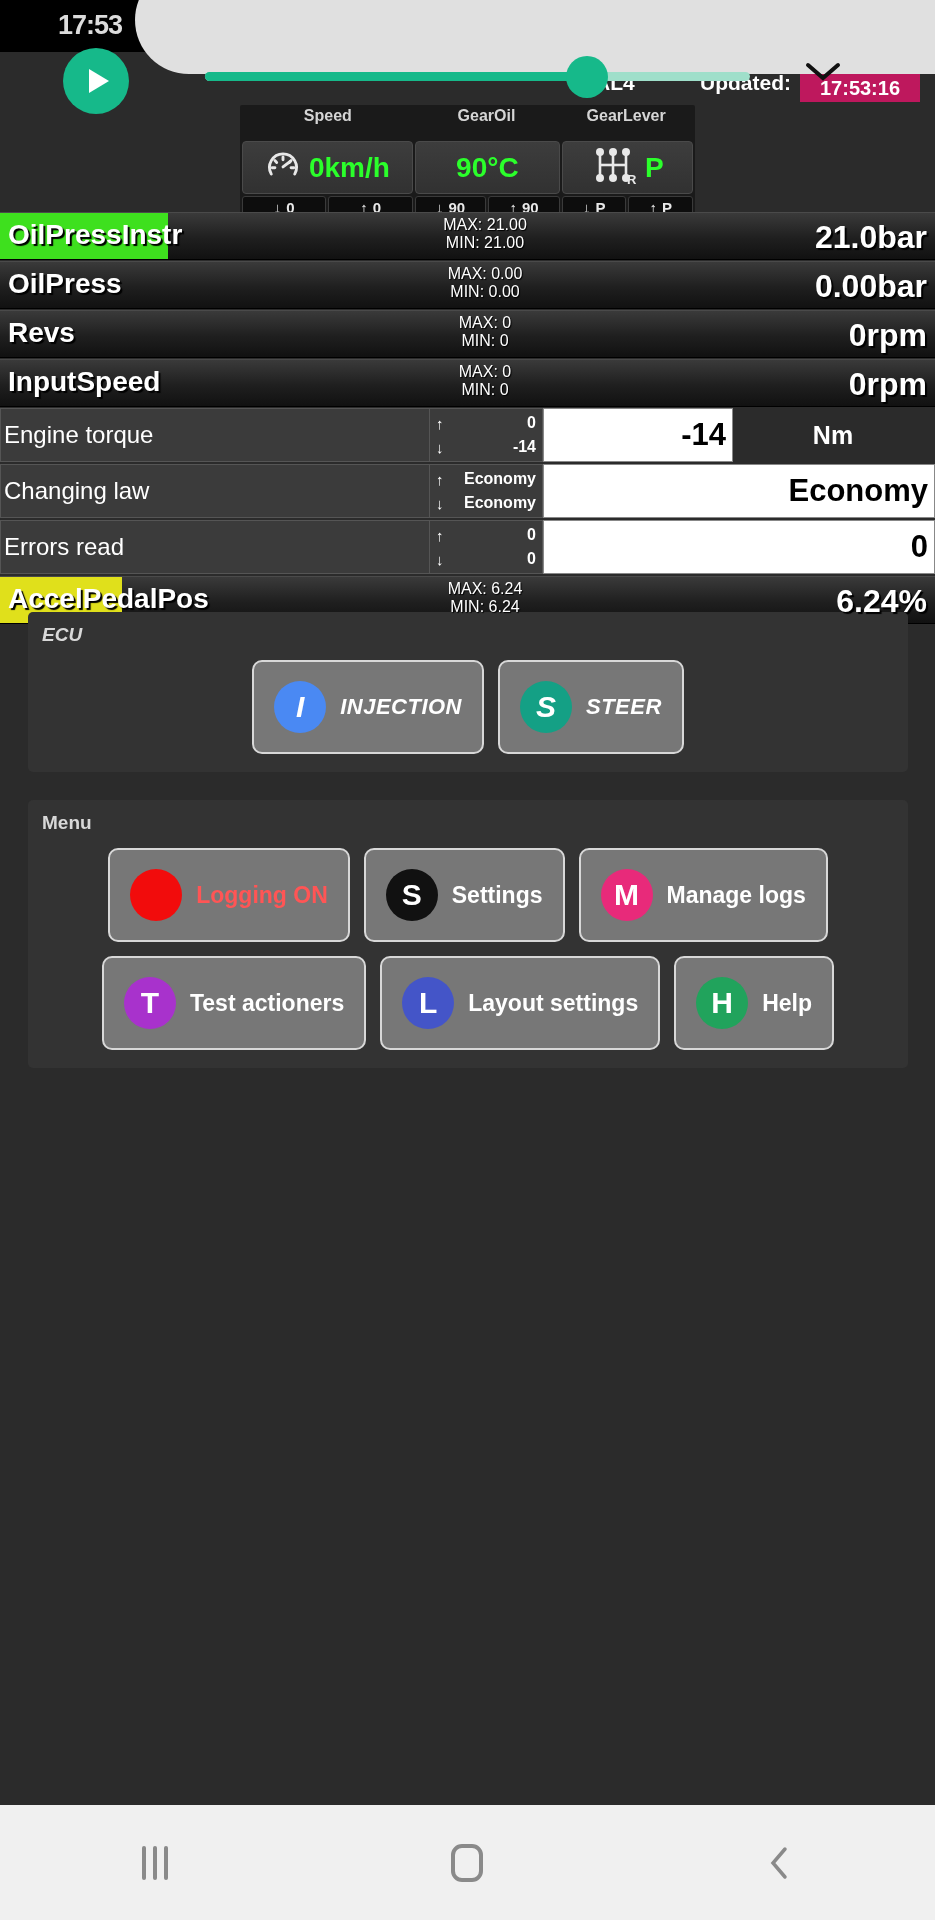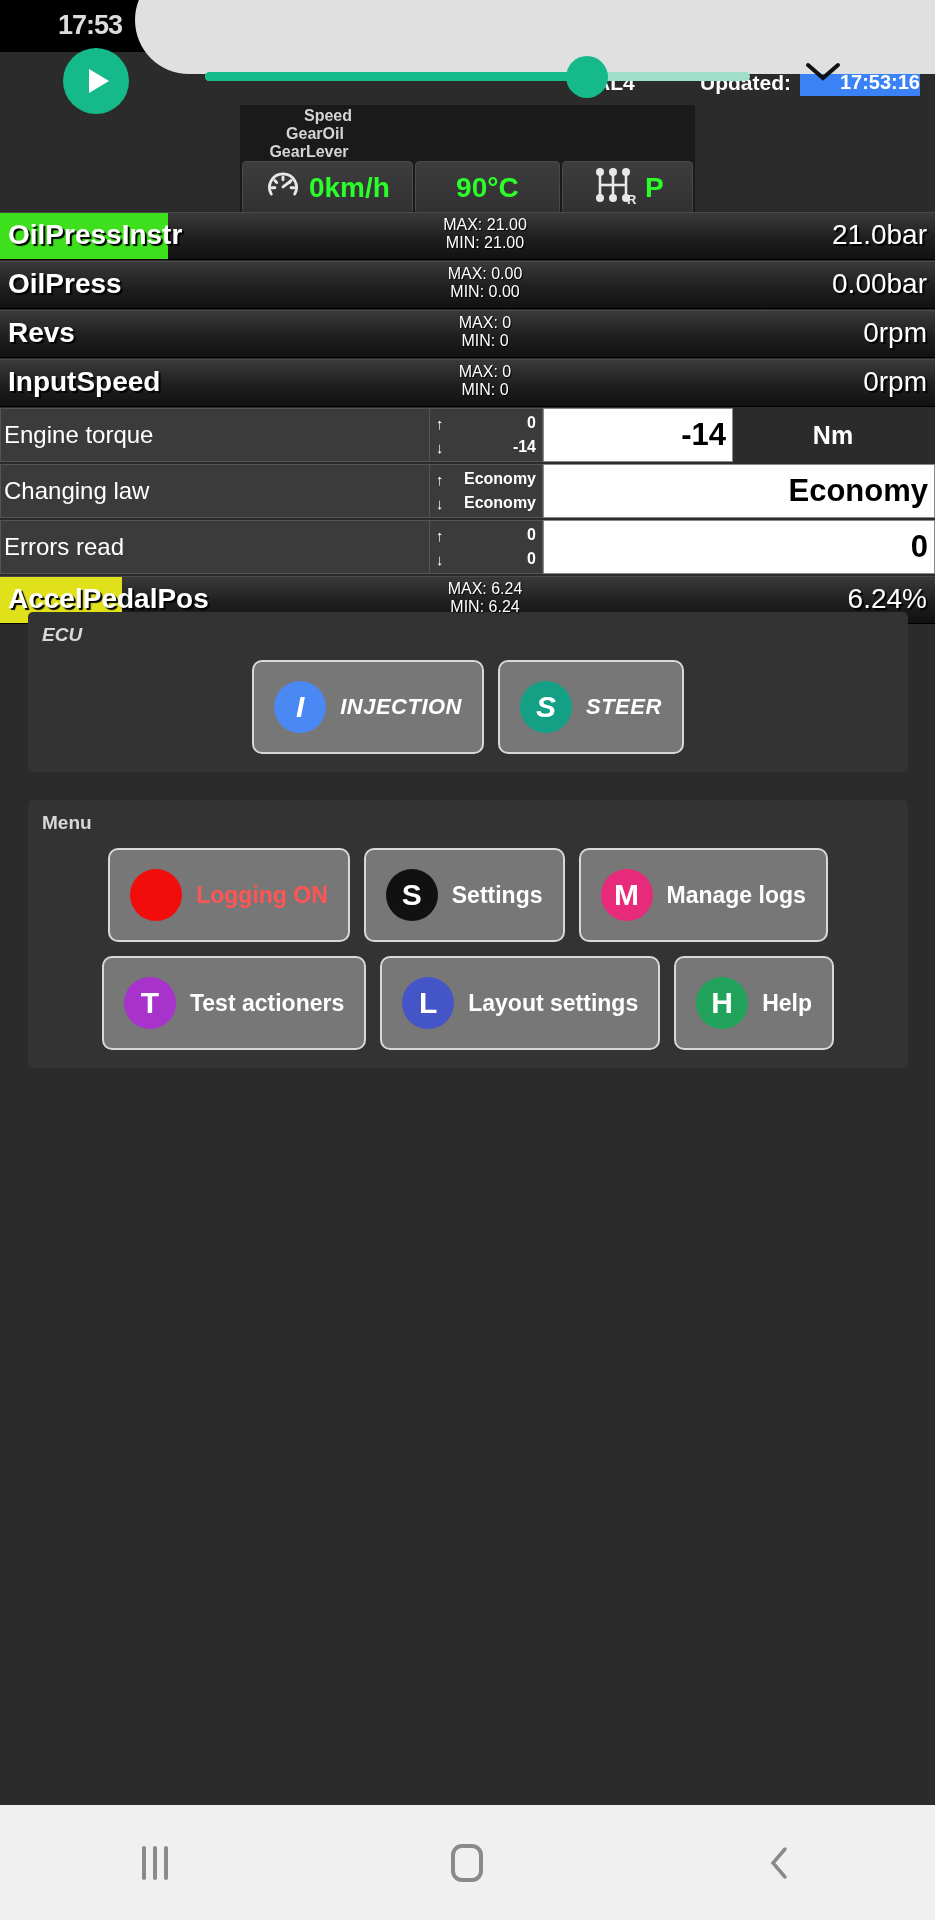--- a/index.html
+++ b/index.html
@@ -62,37 +62,37 @@
   }
 
   
   .header {
     position: absolute; top: 68px; left: 0; width: 935px; height: 32px;
     color: #fff; font-size: 21px; font-weight: bold;
   }
   .hdr-al4 { position: absolute; left: 595px; top: 3px; }
   .hdr-upd { position: absolute; left: 700px; top: 3px; }
   .hdr-time {
-    position: absolute; left: 800px; top: 0px; width: 120px; height: 28px;
-    background: #3b82f6; color: #fff; text-align: right; line-height: 28px; font-size: 20px;
+    position: absolute; left: 800px; top: 6px; width: 120px; height: 28px;
+    background: #be185d; color: #fff; text-align: center; line-height: 28px; font-size: 20px;
   }
 
   
   .gauges {
     position: absolute; top: 105px; left: 240px; width: 455px; background: #1a1a1a;
     padding: 2px; border-radius: 2px;
   }
-  .g-titles { display: flex; flex-direction: column; }
+  .g-titles { display: flex; }
   .g-titles span {
     color: #d5d5d5; font-size: 16px; font-weight: bold; text-align: center;
   }
   .g-titles span:nth-child(1) { width: 172px; }
   .g-titles span:nth-child(2) { width: 146px; }
   .g-titles span:nth-child(3) { width: 134px; }
-  .g-vals { display: flex; gap: 2px; }
+  .g-vals { display: flex; gap: 2px; margin-top: 16px; }
   .g-cell {
     height: 53px; background: linear-gradient(#3d3d3d, #313131);
     border: 1px solid #4a4a4a; border-radius: 4px;
     display: flex; align-items: center; justify-content: center; gap: 8px;
   }
   .g-cell.speed { width: 172px; }
   .g-cell.oil   { width: 146px; }
   .g-cell.lever { width: 132px; }
   .g-green { color: #2bff2b; font-size: 28px; font-weight: bold; }
   .g-mm { display: flex; gap: 2px; margin-top: 2px; }
@@ -117,22 +117,22 @@
   .barrow .name {
     position: absolute; left: 8px; top: 6px; color: #fff; font-size: 28px;
     font-weight: bold; text-shadow: 2px 2px 1px #000; z-index: 3;
   }
   .barrow .mm {
     position: absolute; left: 400px; top: 3px; width: 170px; text-align: center;
     color: #fff; font-size: 16px; font-weight: normal; line-height: 18px; z-index: 3;
     text-shadow: 1px 1px 1px #000;
   }
   .barrow .val {
-    position: absolute; right: 8px; top: 6px; color: #fff; font-size: 28px;
-    font-weight: normal; text-shadow: 2px 2px 1px #000; z-index: 3;
+    position: absolute; right: 8px; top: 6px; color: #fff; font-size: 32px;
+    font-weight: bold; text-shadow: 2px 2px 1px #000; z-index: 3;
   }
 
   
   .fieldrow {
     position: relative; display: flex; height: 54px; width: 935px;
     background: #2b2b2b; margin-bottom: 2px; align-items: stretch;
   }
   .fr-name {
     width: 430px; background: #3b3b3b; border: 1px solid #555;
     color: #fff; font-size: 24px; display: flex; align-items: center; padding-left: 3px;

